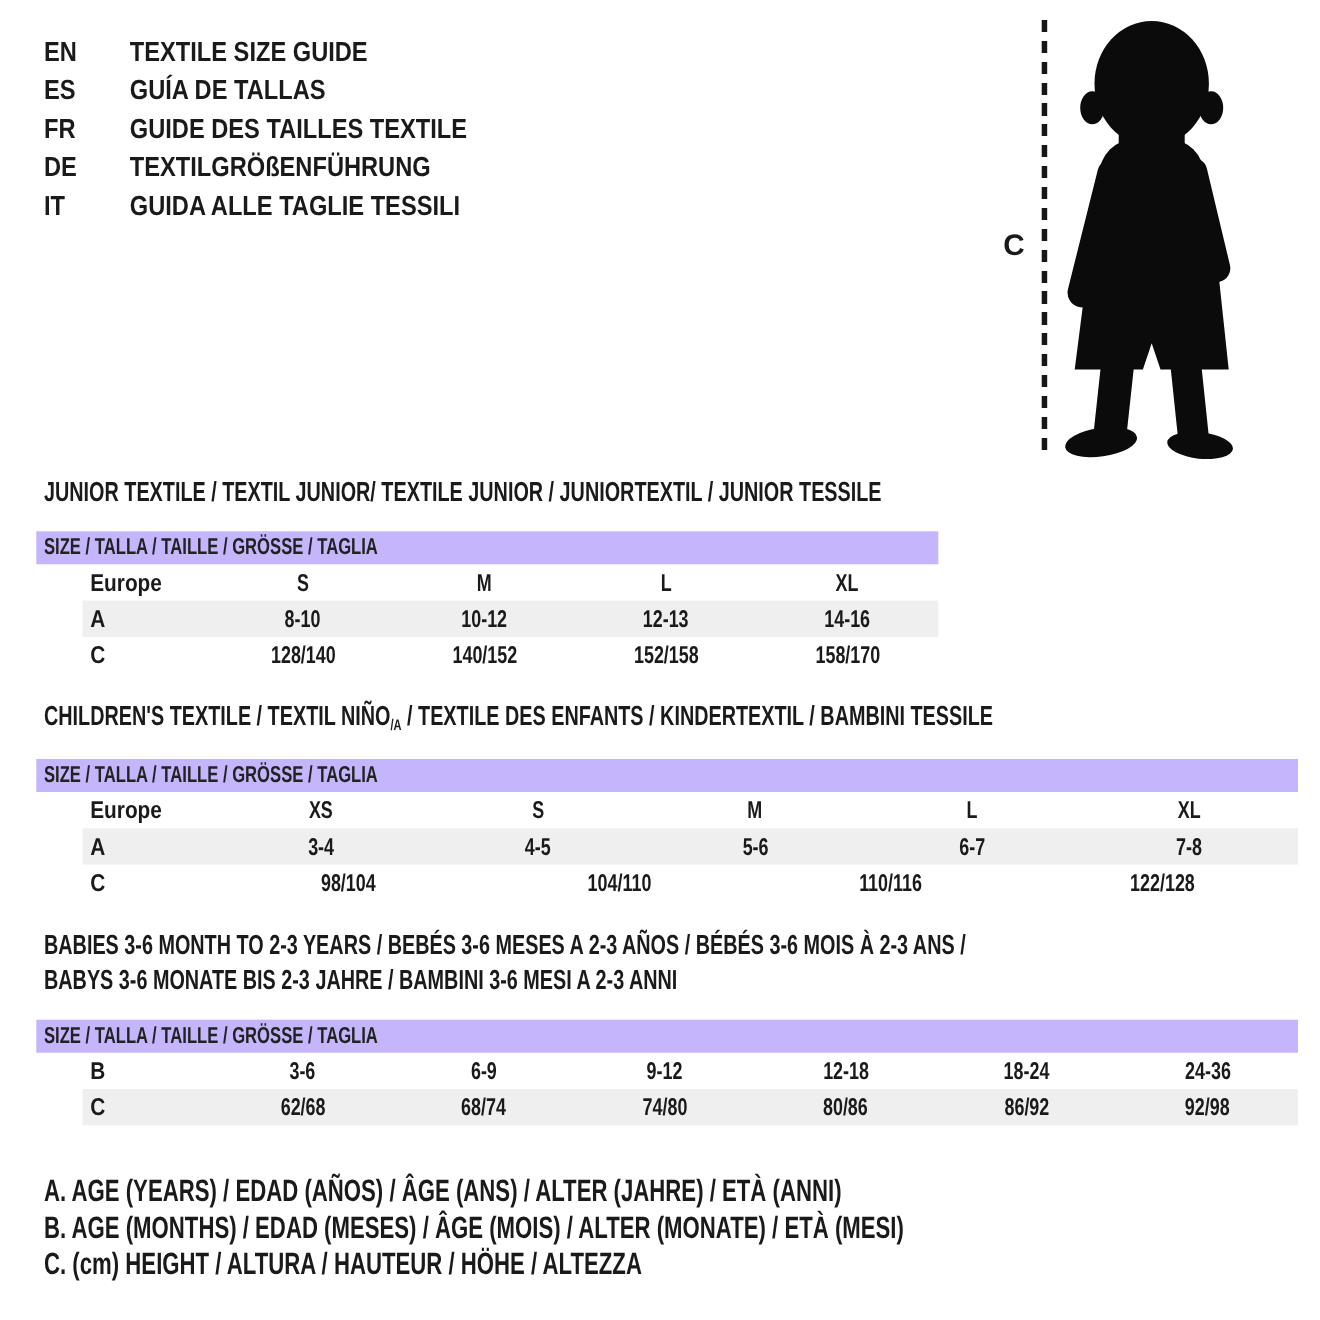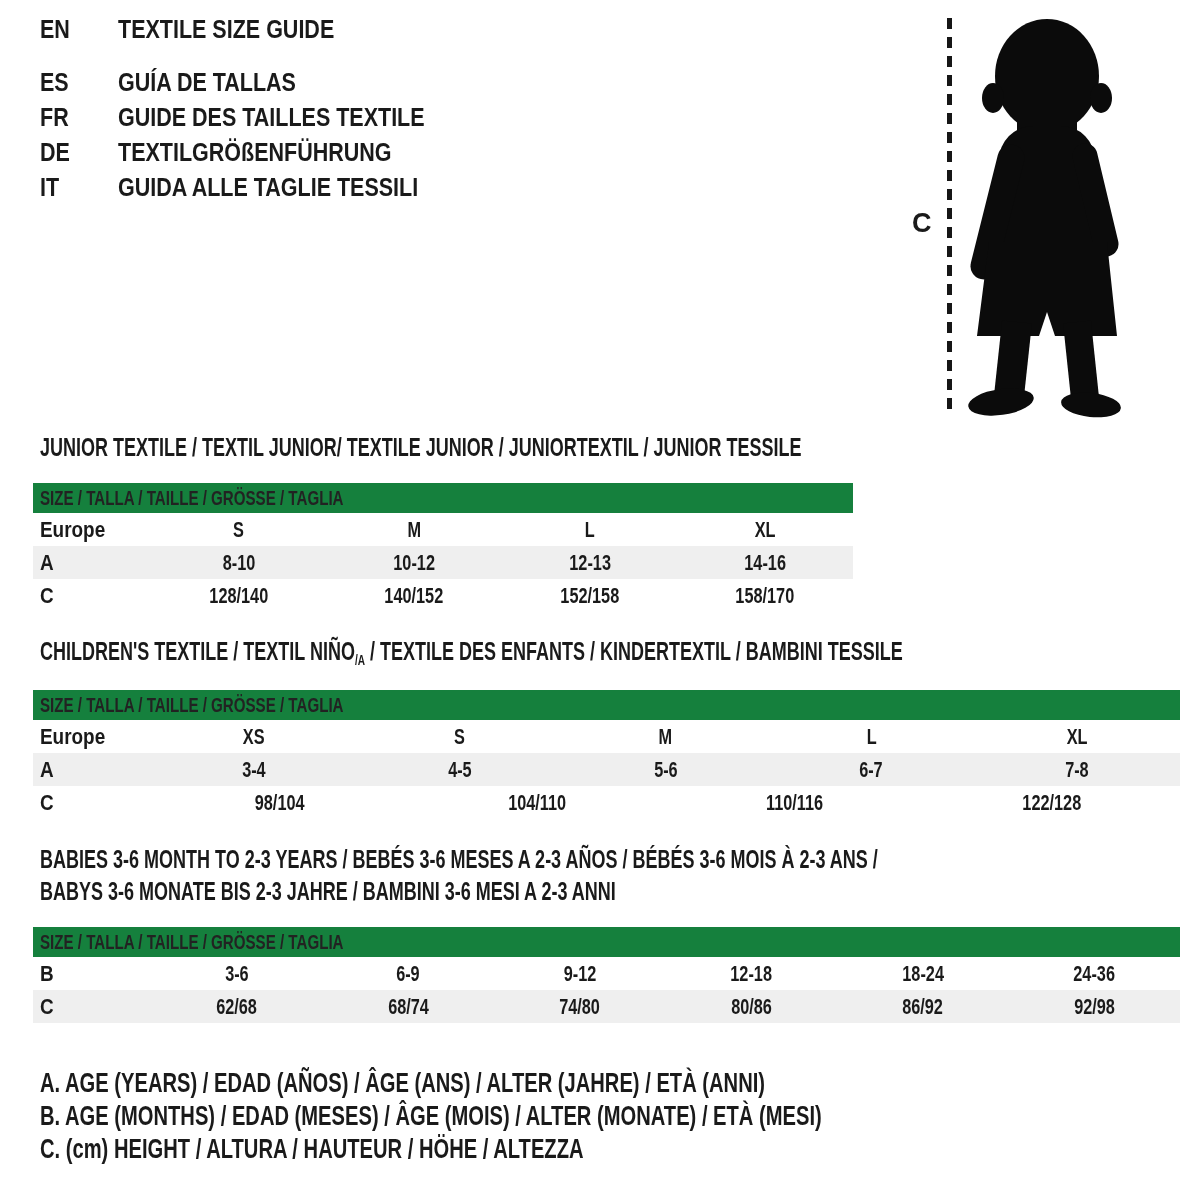--- a/index.html
+++ b/index.html
@@ -22,37 +22,37 @@
     background:repeating-linear-gradient(to bottom,#161616 0 11px,transparent 11px 19px);}
   .measure-c{position:absolute;left:912px;top:208px;font-size:27px;font-weight:700;}
   .silhouette{position:absolute;left:957px;top:16px;}
 
   
   .sec-title{position:absolute;left:40px;font-size:25px;font-weight:700;line-height:27px;white-space:nowrap;text-align:right;}
   .t-sub{font-size:14px;vertical-align:-5px;}
 
   
   .stable{position:absolute;left:33px;}
-  .size-bar{height:30px;line-height:30px;background:#15803d;color:#222222;
+  .size-bar{height:30px;line-height:30px;background:#c4b5fd;color:#222222;
     font-size:21px;font-weight:700;padding-left:7px;box-sizing:border-box;}
-  .trow{display:flex;height:33px;line-height:33px;font-size:22px;font-weight:700;}
+  .trow{display:flex;height:33px;line-height:33px;font-size:22px;font-weight:700;margin-left:42px;}
   .trow.shaded{background:#efefef;}
   .tlabel{width:111px;padding-left:7px;box-sizing:content-box;}
   .tcell{flex:1;text-align:center;}
 
   
   .legend-line{position:absolute;left:40px;font-size:28px;font-weight:700;line-height:26px;white-space:nowrap;}
 </style>
 </head>
 <body>
 
 <div class="canvas">
 
   <div>
-    <div class="lang-row" style="top:16px">
+    <div class="lang-row" style="top:34px">
       <span class="lang-code"><span>EN</span></span><span class="condm">TEXTILE SIZE GUIDE</span>
     </div>
     <div class="lang-row" style="top:69px">
       <span class="lang-code"><span>ES</span></span><span class="condm">GUÍA DE TALLAS</span>
     </div>
     <div class="lang-row" style="top:104px">
       <span class="lang-code"><span>FR</span></span><span class="condm">GUIDE DES TAILLES TEXTILE</span>
     </div>
     <div class="lang-row" style="top:139px">
       <span class="lang-code"><span>DE</span></span><span class="condm">TEXTILGRÖßENFÜHRUNG</span>

